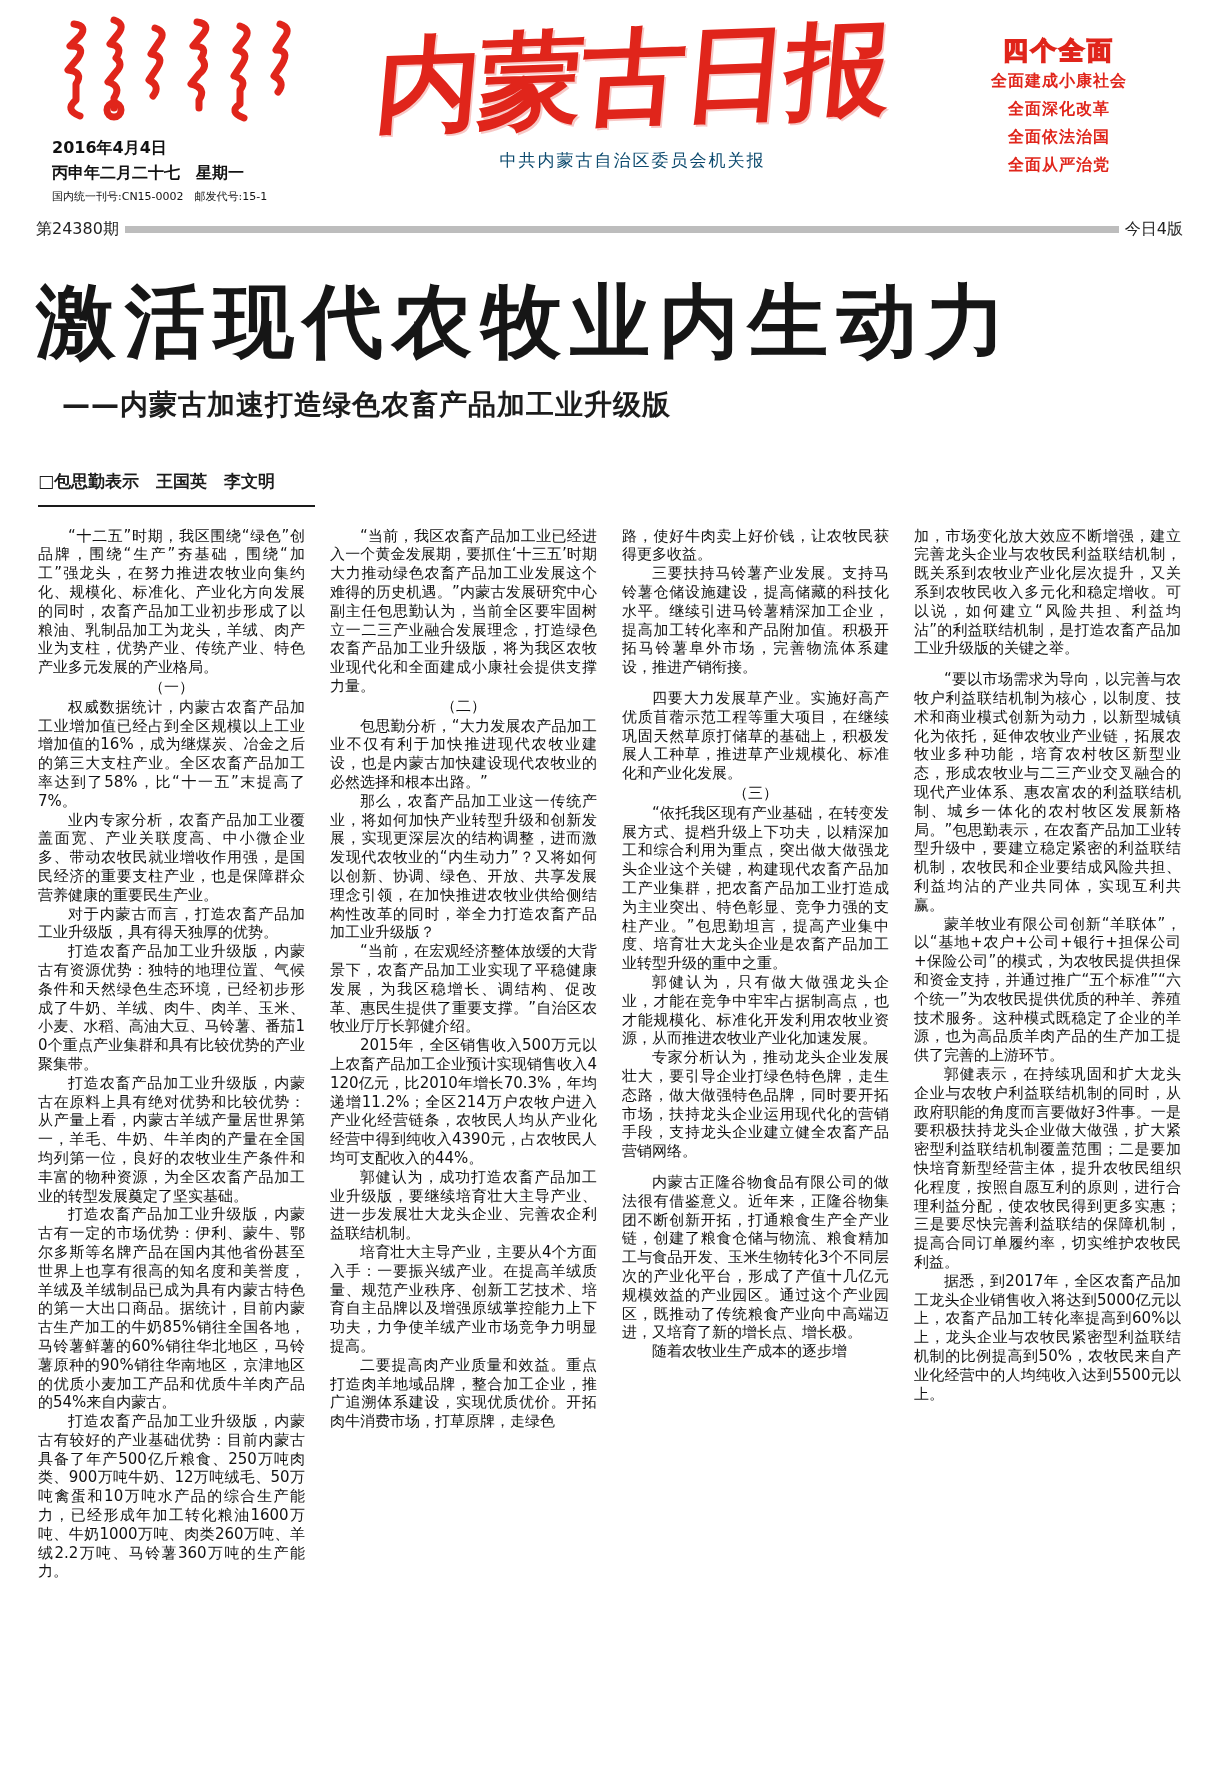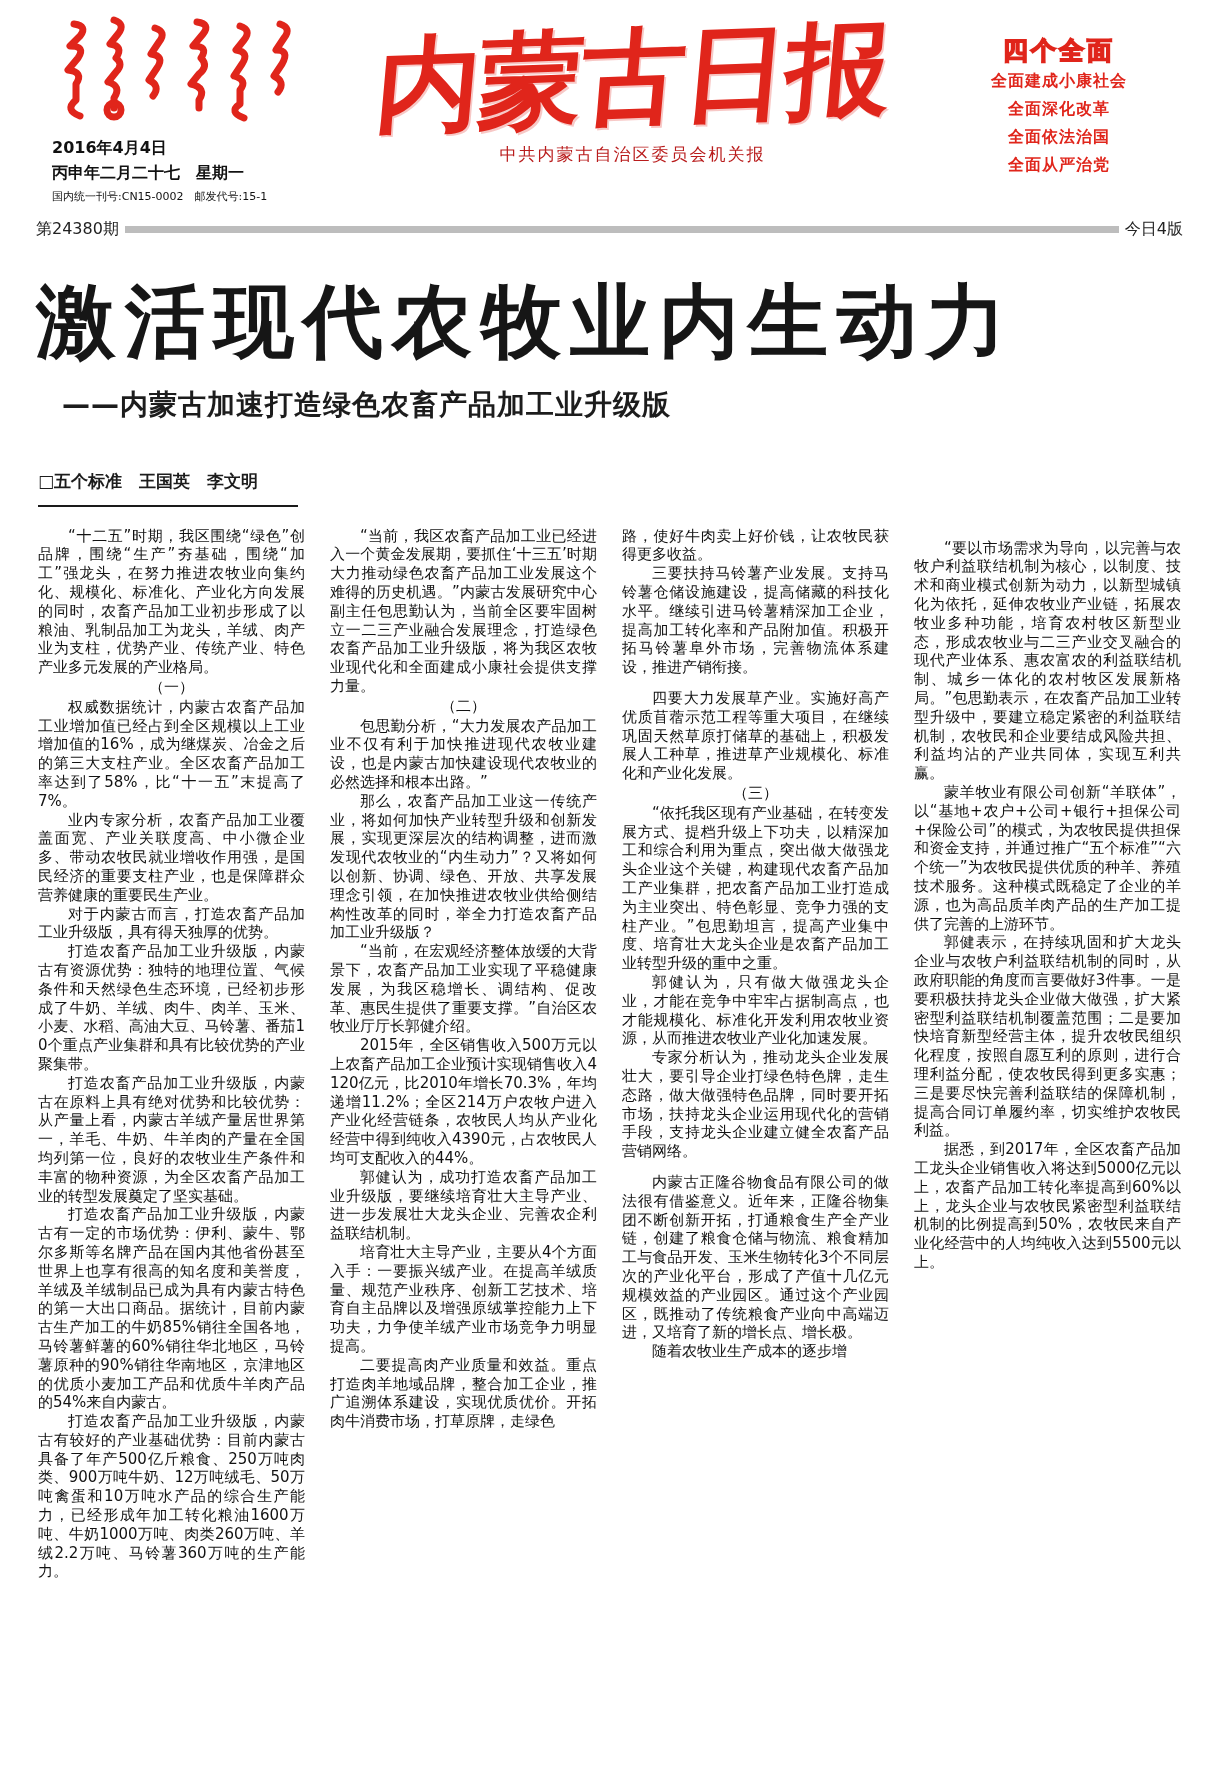--- a/index.html
+++ b/index.html
@@ -16,21 +16,21 @@
   .dateblock{margin-top:10px;line-height:1.55;}
   .date-main{font-size:16px;font-weight:bold;}
   .date-lunar{font-size:16px;font-weight:bold;}
   .codes{font-size:11px;font-weight:normal;margin-top:2px;}
   .mast-center{flex:1;text-align:center;min-width:0;}
   .paper-title{
     font-size:104px;font-weight:900;color:var(--red);line-height:1.22;
     transform:skewX(-7deg) rotate(-2deg);letter-spacing:-2px;white-space:nowrap;
     text-shadow:2px 2px 0 rgba(224,37,27,.25);
   }
-  .organ-line{font-size:17px;margin-top:2px;color:#b91c1c;letter-spacing:2px;}
+  .organ-line{font-size:17px;margin-top:8px;color:#0c4a6e;letter-spacing:2px;}
   .mast-right{width:252px;flex:0 0 auto;text-align:center;color:var(--red);padding-top:20px;}
   .slogan-title{font-size:25px;font-weight:900;letter-spacing:3px;
     color:#fff;-webkit-text-stroke:1.6px var(--red);text-stroke:1.6px var(--red);}
   .slogan-line{font-size:16px;font-weight:900;line-height:28px;letter-spacing:1px;}
   
   .issue-bar{display:flex;align-items:center;margin:14px 36px 8px;font-size:16px;color:#222;}
   .issue-bar .bar{flex:1;height:7px;background:#bdbdbd;margin:0 6px;}
   
   .headline{
     margin:40px 36px 0;font-size:80px;font-weight:900;letter-spacing:9px;
@@ -89,21 +89,21 @@
   <div class="issue-bar">
     <span>第24380期</span>
     <div class="bar"></div>
     <span>今日4版</span>
   </div>
 
   <main>
     <h1 class="headline">激活现代农牧业内生动力</h1>
     <h2 class="subhead">——内蒙古加速打造绿色农畜产品加工业升级版</h2>
     <div>
-      <span class="byline">□五个标准　王国英　李文明</span>
+      <span class="byline">□包思勤表示　王国英　李文明</span>
     </div>
     <div class="columns">
       <div class="col">
           <p>“十二五”时期，我区围绕“绿色”创品牌，围绕“生产”夯基础，围绕“加工”强龙头，在努力推进农牧业向集约化、规模化、标准化、产业化方向发展的同时，农畜产品加工业初步形成了以粮油、乳制品加工为龙头，羊绒、肉产业为支柱，优势产业、传统产业、特色产业多元发展的产业格局。</p>
           <div class="sec">（一）</div>
           <p>权威数据统计，内蒙古农畜产品加工业增加值已经占到全区规模以上工业增加值的16%，成为继煤炭、冶金之后的第三大支柱产业。全区农畜产品加工率达到了58%，比“十一五”末提高了7%。</p>
           <p>业内专家分析，农畜产品加工业覆盖面宽、产业关联度高、中小微企业多、带动农牧民就业增收作用强，是国民经济的重要支柱产业，也是保障群众营养健康的重要民生产业。</p>
           <p>对于内蒙古而言，打造农畜产品加工业升级版，具有得天独厚的优势。</p>
           <p>打造农畜产品加工业升级版，内蒙古有资源优势：独特的地理位置、气候条件和天然绿色生态环境，已经初步形成了牛奶、羊绒、肉牛、肉羊、玉米、小麦、水稻、高油大豆、马铃薯、番茄10个重点产业集群和具有比较优势的产业聚集带。</p>
           <p>打造农畜产品加工业升级版，内蒙古在原料上具有绝对优势和比较优势：从产量上看，内蒙古羊绒产量居世界第一，羊毛、牛奶、牛羊肉的产量在全国均列第一位，良好的农牧业生产条件和丰富的物种资源，为全区农畜产品加工业的转型发展奠定了坚实基础。</p>
@@ -126,20 +126,21 @@
           <p>三要扶持马铃薯产业发展。支持马铃薯仓储设施建设，提高储藏的科技化水平。继续引进马铃薯精深加工企业，提高加工转化率和产品附加值。积极开拓马铃薯阜外市场，完善物流体系建设，推进产销衔接。</p>
           <p class="gap">四要大力发展草产业。实施好高产优质苜蓿示范工程等重大项目，在继续巩固天然草原打储草的基础上，积极发展人工种草，推进草产业规模化、标准化和产业化发展。</p>
           <div class="sec">（三）</div>
           <p>“依托我区现有产业基础，在转变发展方式、提档升级上下功夫，以精深加工和综合利用为重点，突出做大做强龙头企业这个关键，构建现代农畜产品加工产业集群，把农畜产品加工业打造成为主业突出、特色彰显、竞争力强的支柱产业。”包思勤坦言，提高产业集中度、培育壮大龙头企业是农畜产品加工业转型升级的重中之重。</p>
           <p>郭健认为，只有做大做强龙头企业，才能在竞争中牢牢占据制高点，也才能规模化、标准化开发利用农牧业资源，从而推进农牧业产业化加速发展。</p>
           <p>专家分析认为，推动龙头企业发展壮大，要引导企业打绿色特色牌，走生态路，做大做强特色品牌，同时要开拓市场，扶持龙头企业运用现代化的营销手段，支持龙头企业建立健全农畜产品营销网络。</p>
           <p class="gap">内蒙古正隆谷物食品有限公司的做法很有借鉴意义。近年来，正隆谷物集团不断创新开拓，打通粮食生产全产业链，创建了粮食仓储与物流、粮食精加工与食品开发、玉米生物转化3个不同层次的产业化平台，形成了产值十几亿元规模效益的产业园区。通过这个产业园区，既推动了传统粮食产业向中高端迈进，又培育了新的增长点、增长极。</p>
           <p>随着农牧业生产成本的逐步增</p>
         </div>
       <div class="col">
+          <p class="cont">加，市场变化放大效应不断增强，建立完善龙头企业与农牧民利益联结机制，既关系到农牧业产业化层次提升，又关系到农牧民收入多元化和稳定增收。可以说，如何建立“风险共担、利益均沾”的利益联结机制，是打造农畜产品加工业升级版的关键之举。</p>
           <p class="gap">“要以市场需求为导向，以完善与农牧户利益联结机制为核心，以制度、技术和商业模式创新为动力，以新型城镇化为依托，延伸农牧业产业链，拓展农牧业多种功能，培育农村牧区新型业态，形成农牧业与二三产业交叉融合的现代产业体系、惠农富农的利益联结机制、城乡一体化的农村牧区发展新格局。”包思勤表示，在农畜产品加工业转型升级中，要建立稳定紧密的利益联结机制，农牧民和企业要结成风险共担、利益均沾的产业共同体，实现互利共赢。</p>
           <p>蒙羊牧业有限公司创新“羊联体”，以“基地+农户+公司+银行+担保公司+保险公司”的模式，为农牧民提供担保和资金支持，并通过推广“五个标准”“六个统一”为农牧民提供优质的种羊、养殖技术服务。这种模式既稳定了企业的羊源，也为高品质羊肉产品的生产加工提供了完善的上游环节。</p>
           <p>郭健表示，在持续巩固和扩大龙头企业与农牧户利益联结机制的同时，从政府职能的角度而言要做好3件事。一是要积极扶持龙头企业做大做强，扩大紧密型利益联结机制覆盖范围；二是要加快培育新型经营主体，提升农牧民组织化程度，按照自愿互利的原则，进行合理利益分配，使农牧民得到更多实惠；三是要尽快完善利益联结的保障机制，提高合同订单履约率，切实维护农牧民利益。</p>
           <p>据悉，到2017年，全区农畜产品加工龙头企业销售收入将达到5000亿元以上，农畜产品加工转化率提高到60%以上，龙头企业与农牧民紧密型利益联结机制的比例提高到50%，农牧民来自产业化经营中的人均纯收入达到5500元以上。</p>
         </div>
     </div>
   </main>
 
 </div>
 

